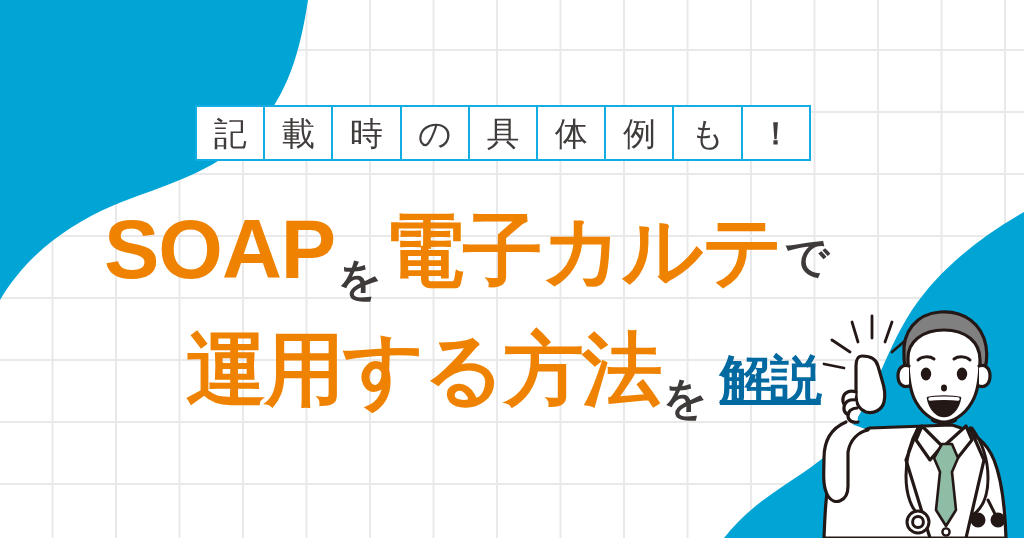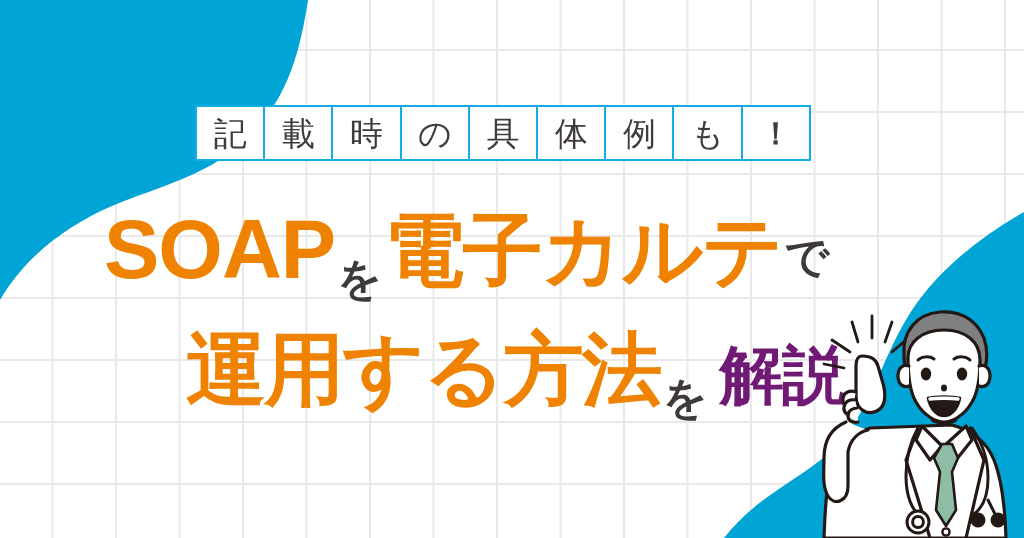--- a/index.html
+++ b/index.html
@@ -91,24 +91,25 @@
     letter-spacing: -1px;
     font-weight: 700;
   }
   .seg-big-or {
     font-size: 80px;
     color: #EF8200;
     letter-spacing: -1.5px;
     font-weight: 700;
   }
   .seg-big-dk {
-    font-size: 64px;
-    color: #701a75;
+    font-size: 52px;
+    color: #0369a1;
     letter-spacing: -1.5px;
     font-weight: 700;
+    text-decoration: underline;
   }
   .seg-sm-dk {
     font-size: 44px;
     color: #3E3A39;
     font-weight: 700;
     position: relative;
     top: 16px;
     padding: 0 2px;
   }
   .seg-sm-dk.raise {

